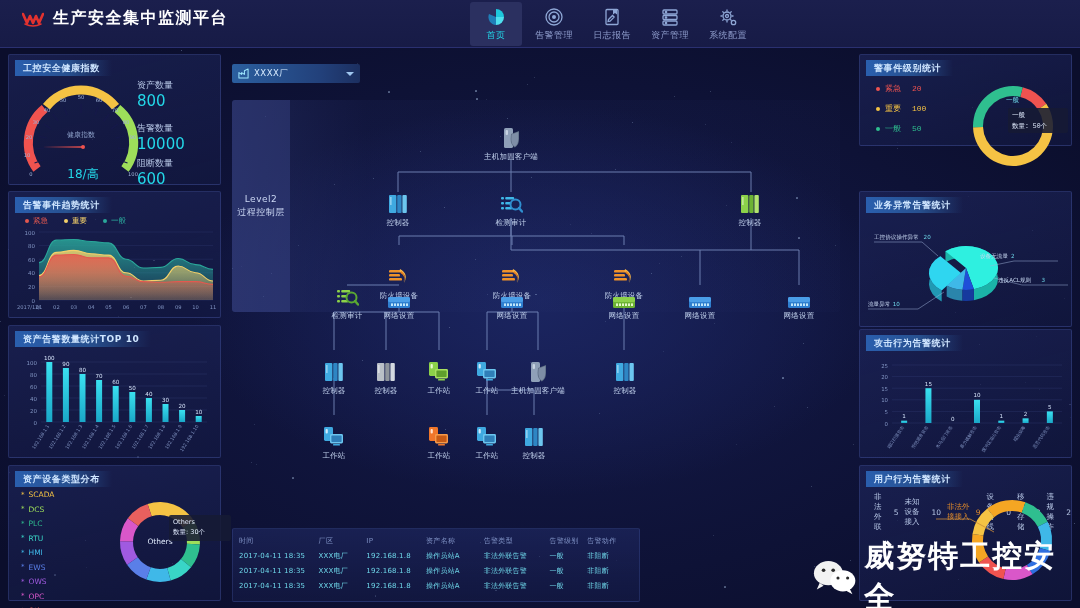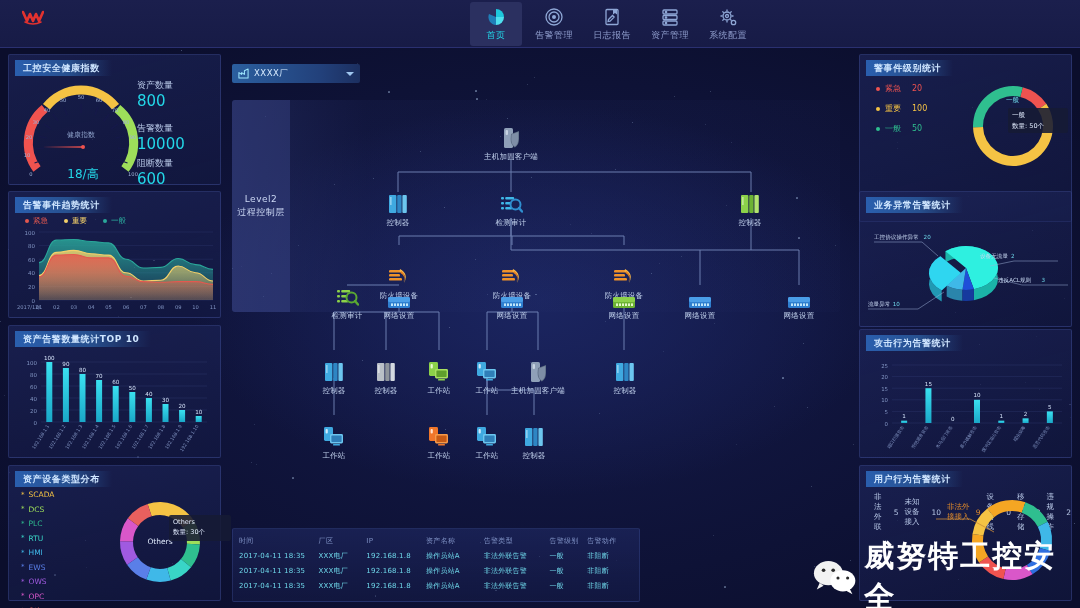--- a/index.html
+++ b/index.html
@@ -219,20 +219,21 @@
     </div>
 
   <div class="header">
     <div class="brand">
       <span class="logo-w">
         <svg width="22" height="18" viewBox="0 0 22 18">
           <path d="M1 4 L5 13 L8 6 L11 13 L14 6 L17 13 L21 4" stroke="#e2322f" stroke-width="2.6" fill="none" stroke-linecap="round" stroke-linejoin="round"></path>
           <path d="M3 14 Q11 18 19 14" stroke="#e2322f" stroke-width="1.6" fill="none" stroke-linecap="round"></path>
         </svg>
       </span>
+      <span class="brand-title">生产安全集中监测平台</span>
     </div>
 
     <div class="nav">
       <div class="nav-item active">
         <span class="nav-ico">
           <svg width="20" height="20" viewBox="0 0 20 20">
             <path d="M10 10 L10 2 A8 8 0 0 1 18 10 Z" fill="#1ec8dd"></path>
             <path d="M10 10 L18 10 A8 8 0 0 1 10 18 Z" fill="#4fe0ef"></path>
             <path d="M10 10 L10 18 A8 8 0 0 1 3 7 Z" fill="#1f7fb8"></path>
           </svg>
@@ -956,21 +957,21 @@
           <span class="td c1">XXX电厂</span>
           <span class="td c2">192.168.1.8</span>
           <span class="td c3">操作员站A</span>
           <span class="td c4">非法外联告警</span>
           <span class="td c5">一般</span>
           <span class="td c6">非阻断</span>
         </div>
       </div>
   </div>
 
-  <div class="panel" style="left:859px; top:54px; width:213px; height:168px;">
+  <div class="panel" style="left:859px; top:54px; width:213px; height:92px;font-family:Liberation Mono, monospace;">
     <div class="panel-title">警事件级别统计</div>
     <div id="level-legend" style="position:absolute;left:16px;top:28px;display:flex;flex-direction:column;gap:9px;">
         <div class="legend-row" style="gap: 5px;">
           <span class="legend-dot" style="background:#ef5350"></span>
           <span style="color:#ef5350;font-size:8px">紧急</span>
           <span style="color:#ef5350;font-size:8px;margin-left:6px">20</span>
         </div>
         <div class="legend-row" style="gap: 5px;">
           <span class="legend-dot" style="background:#f5c344"></span>
           <span style="color:#f5c344;font-size:8px">重要</span>

